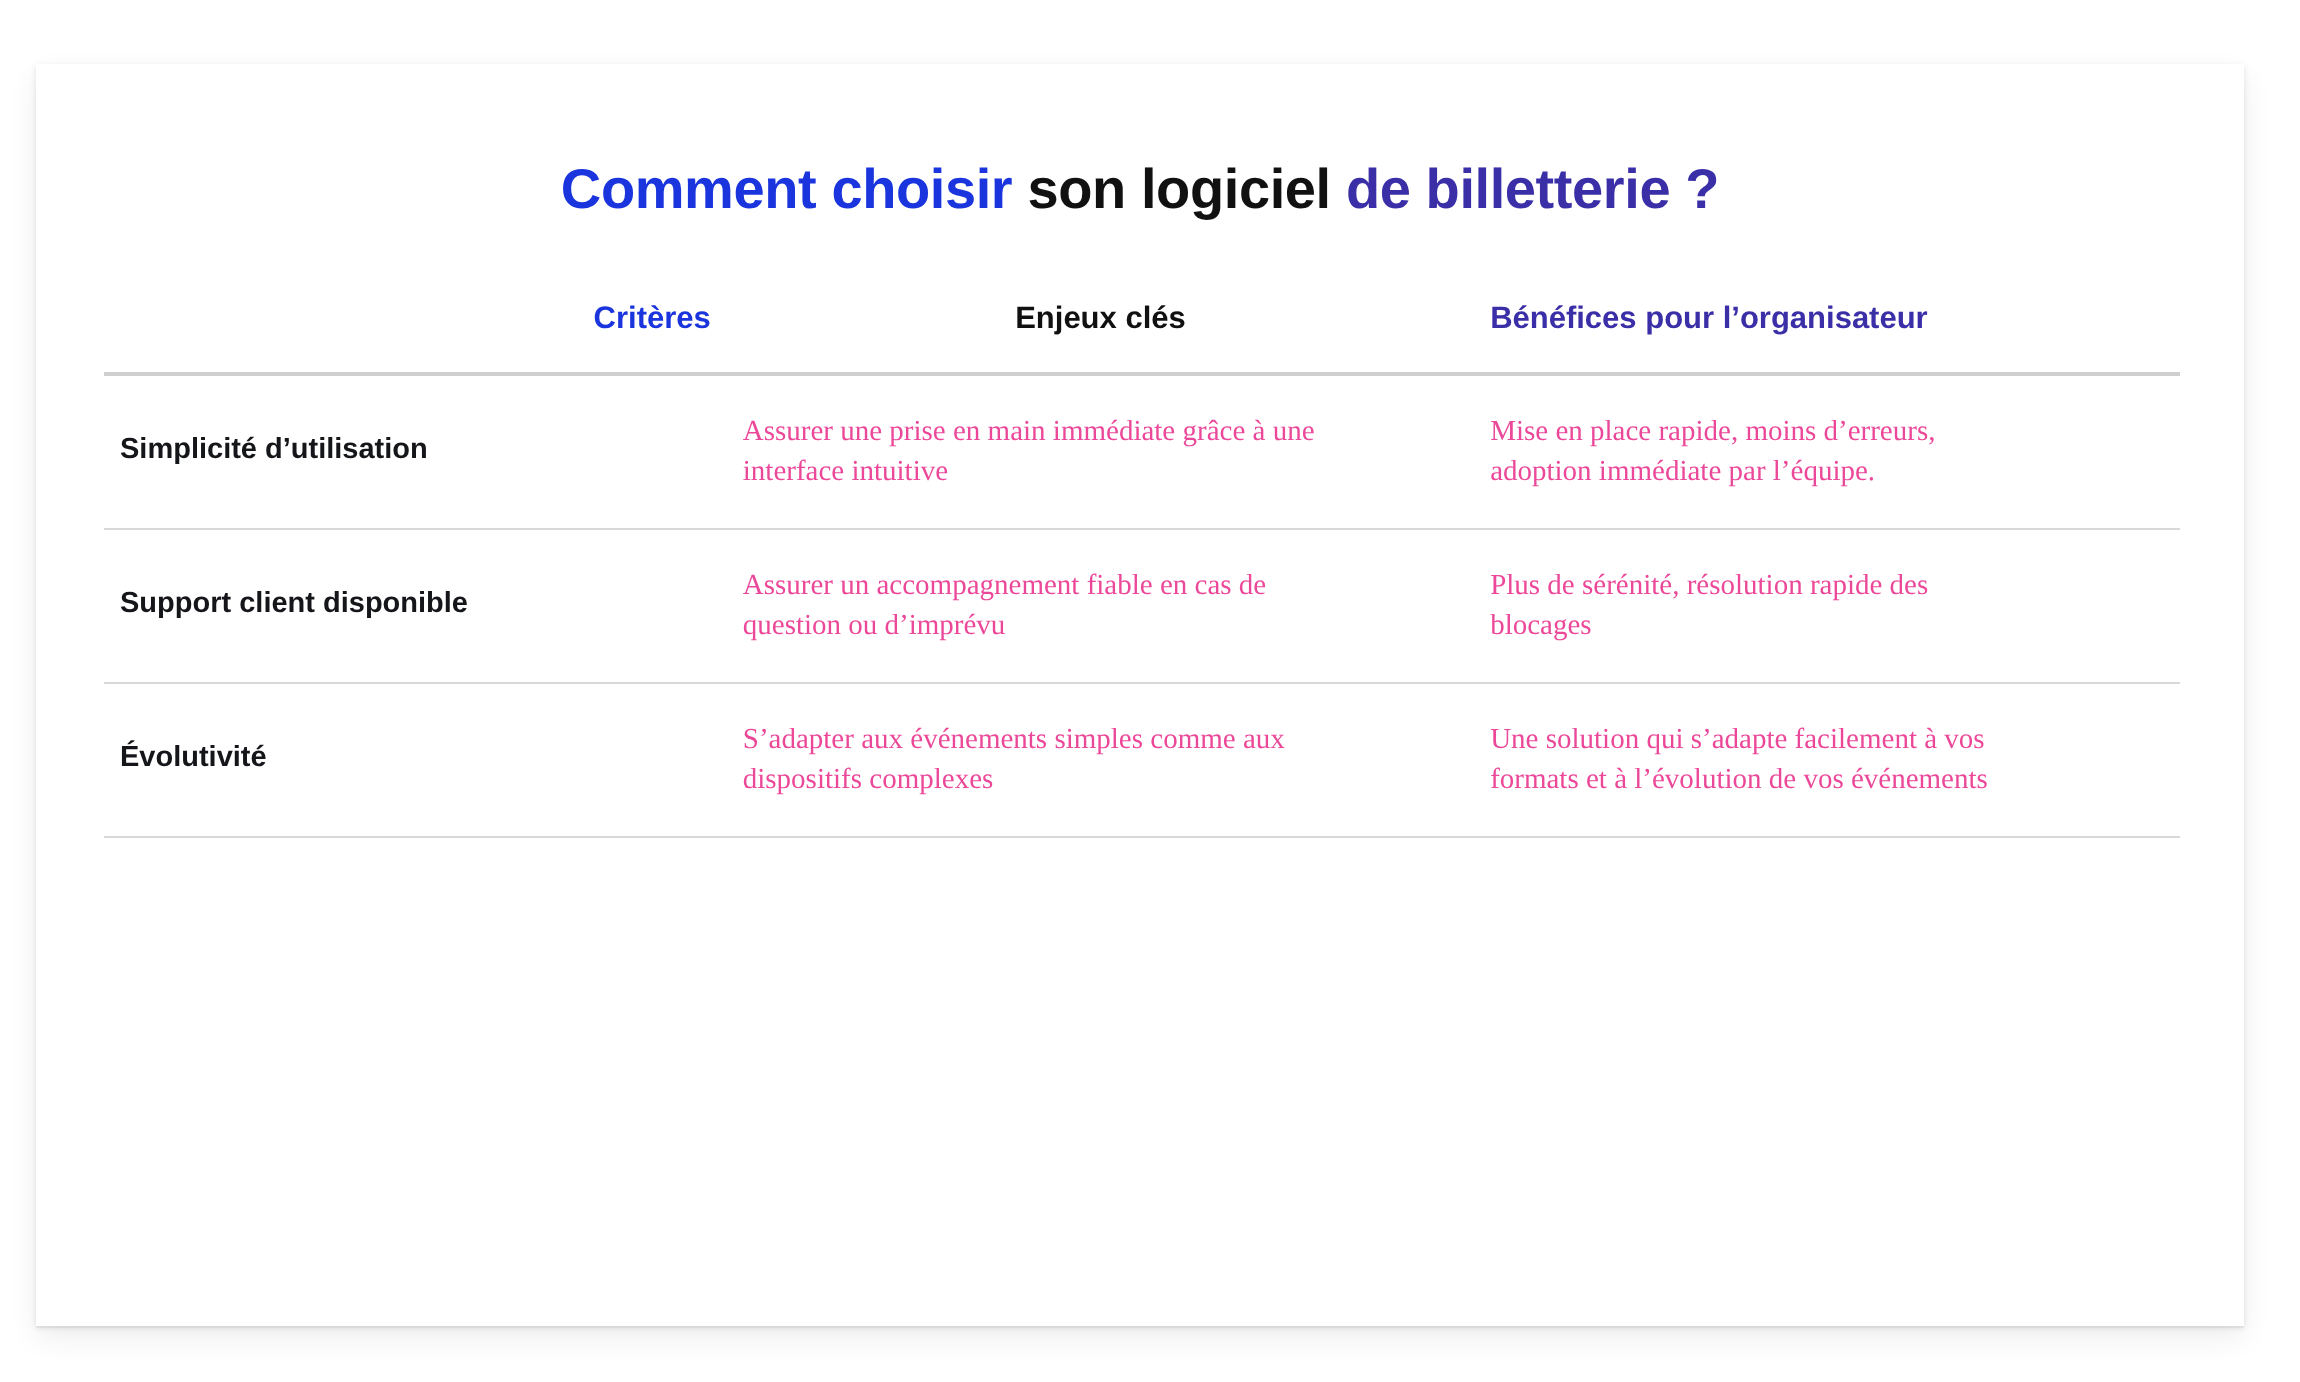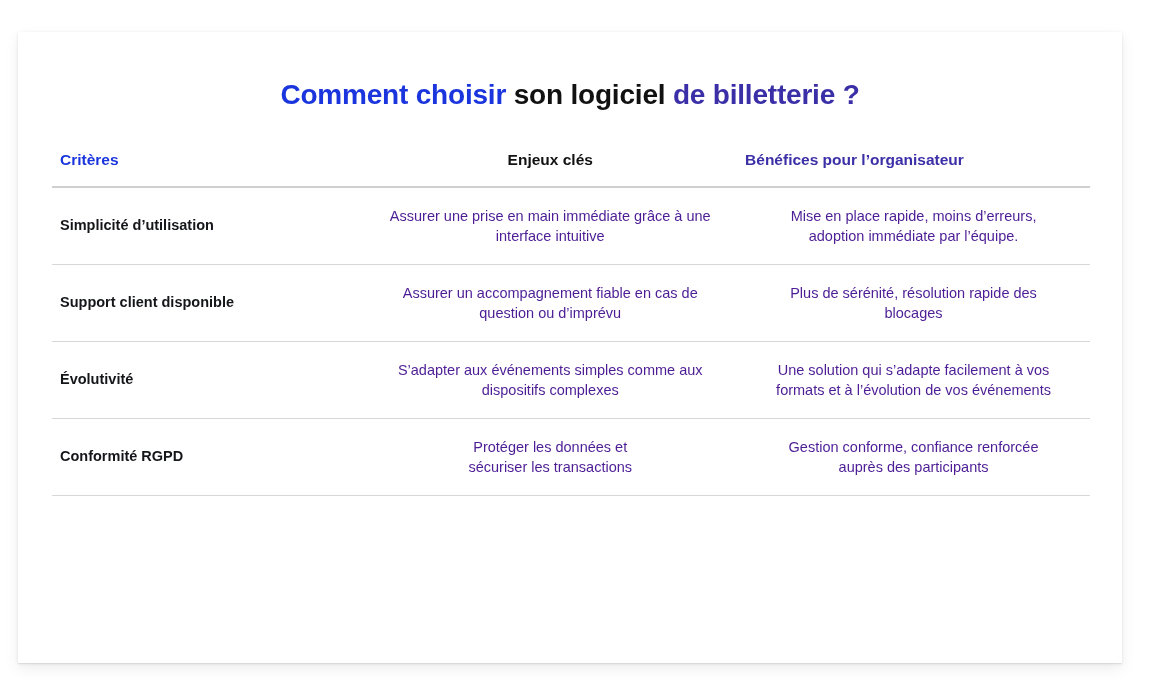--- a/index.html
+++ b/index.html
@@ -68,21 +68,21 @@
 
   .table thead th {
     padding: 0 8px 17px 8px;
     font-size: 15.5px;
     font-weight: bold;
     vertical-align: bottom;
     border-bottom: 2px solid #cfcfcf;
   }
   th.h-criteres {
     color: #1a35dd;
-    text-align: left;
+    text-align: right;
     padding-left: 24px;
   }
   th.h-enjeux {
     color: #111111;
     text-align: center;
   }
   th.h-benefices {
     color: #3b2fa8;
     text-align: left;
   }
@@ -101,23 +101,24 @@
     color: #15161a;
     text-align: left;
     padding-left: 24px;
     line-height: 1.35;
     margin-top: 21px;
   }
   td.cell-enjeu,
   td.cell-benefice {
     font-size: 14.5px;
     font-weight: normal;
-    color: #4c1d95;
-    text-align: center;
+    color: #ec4899;
+    text-align: left;
     line-height: 1.38;
+    font-family: Liberation Serif, serif;
   }
   td.cell-enjeu { padding-left: 14px; padding-right: 14px; }
   td.cell-benefice { padding-left: 10px; padding-right: 2px; }
 
   .line2 { display: block; }
 </style>
 </head>
 <body>
 
 <div class="stage">
@@ -148,23 +149,18 @@
           <tr>
             <td class="cell-critere">Support client disponible</td>
             <td class="cell-enjeu"><span class="line1">Assurer un accompagnement fiable en cas de</span> <span class="line2">question ou d’imprévu</span></td>
             <td class="cell-benefice"><span class="line1">Plus de sérénité, résolution rapide des</span> <span class="line2">blocages</span></td>
           </tr>
           <tr>
             <td class="cell-critere">Évolutivité</td>
             <td class="cell-enjeu"><span class="line1">S’adapter aux événements simples comme aux</span> <span class="line2">dispositifs complexes</span></td>
             <td class="cell-benefice"><span class="line1">Une solution qui s’adapte facilement à vos</span> <span class="line2">formats et à l’évolution de vos événements</span></td>
           </tr>
-          <tr>
-            <td class="cell-critere">Conformité RGPD</td>
-            <td class="cell-enjeu"><span class="line1">Protéger les données et</span> <span class="line2">sécuriser les transactions</span></td>
-            <td class="cell-benefice"><span class="line1">Gestion conforme, confiance renforcée</span> <span class="line2">auprès des participants</span></td>
-          </tr>
         </tbody>
       </table>
 
     </div>
   </div>
 </div>
 
 </body></html>

